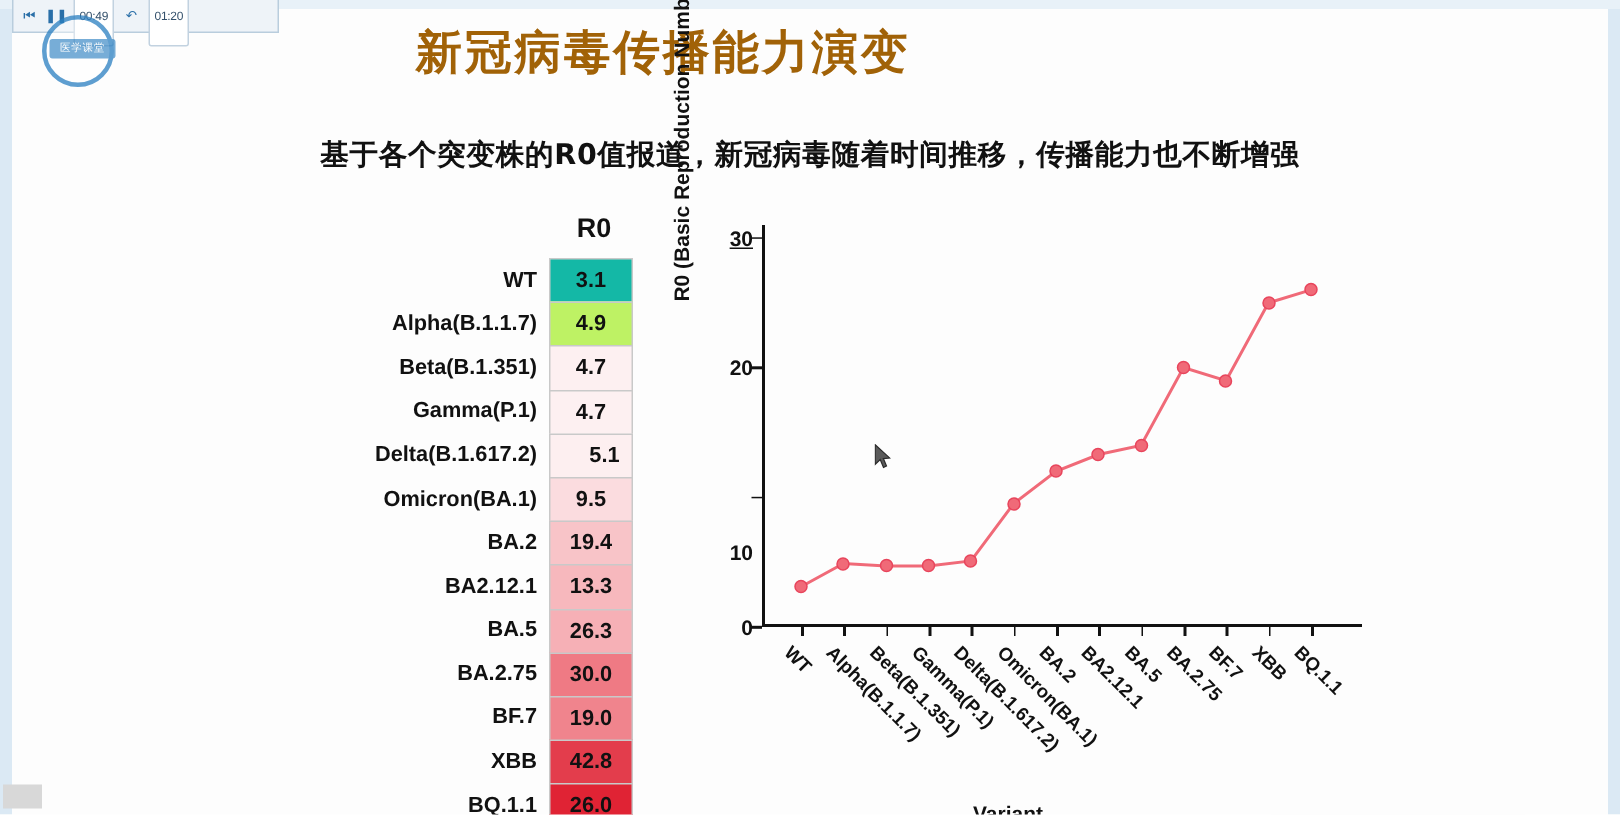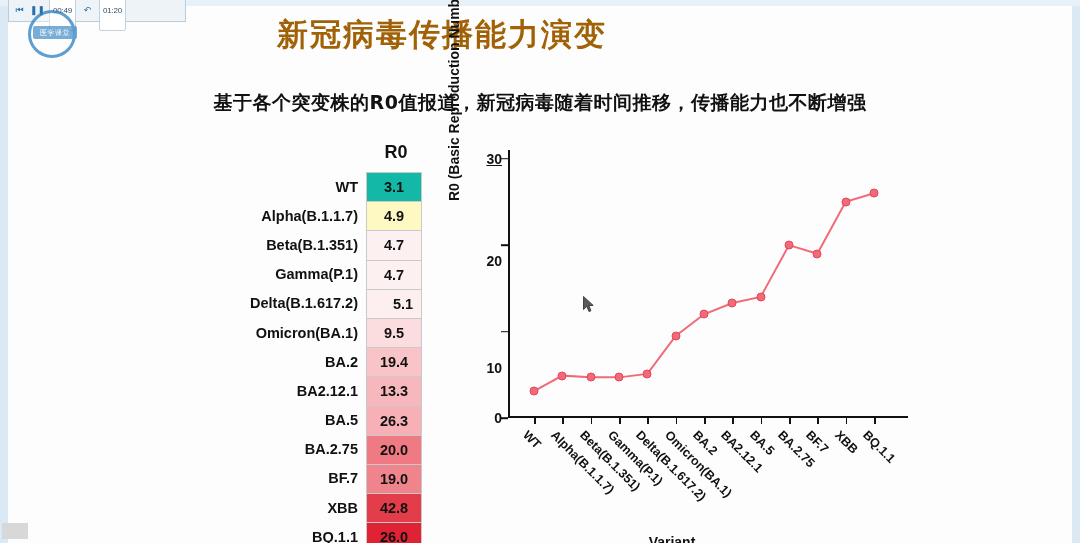--- a/index.html
+++ b/index.html
@@ -308,21 +308,21 @@
 
   <div class="table-wrap">
     <div class="r0-header">R0</div>
     <div id="table-rows" style="position:absolute; left:0; top:30px; width:192px;">
         <div class="trow">
           <div class="tlabel">WT</div>
           <div class="tval" style="background: #14b8a6;">3.1</div>
         </div>
         <div class="trow">
           <div class="tlabel">Alpha(B.1.1.7)</div>
-          <div class="tval" style="background: #fef9c3;">4.9</div>
+          <div class="tval" style="background: #bef264;">4.9</div>
         </div>
         <div class="trow">
           <div class="tlabel">Beta(B.1.351)</div>
           <div class="tval" style="background: rgb(253, 240, 241);">4.7</div>
         </div>
         <div class="trow">
           <div class="tlabel">Gamma(P.1)</div>
           <div class="tval" style="background: rgb(253, 240, 241);">4.7</div>
         </div>
         <div class="trow">
@@ -340,21 +340,21 @@
         <div class="trow">
           <div class="tlabel">BA2.12.1</div>
           <div class="tval" style="background: rgb(247, 184, 189);">13.3</div>
         </div>
         <div class="trow">
           <div class="tlabel">BA.5</div>
           <div class="tval" style="background: rgb(246, 176, 182);">26.3</div>
         </div>
         <div class="trow">
           <div class="tlabel">BA.2.75</div>
-          <div class="tval" style="background: rgb(239, 122, 132);">20.0</div>
+          <div class="tval" style="background: rgb(239, 122, 132);">30.0</div>
         </div>
         <div class="trow">
           <div class="tlabel">BF.7</div>
           <div class="tval" style="background: rgb(240, 132, 141);">19.0</div>
         </div>
         <div class="trow">
           <div class="tlabel">XBB</div>
           <div class="tval" style="background: rgb(227, 61, 76);">42.8</div>
         </div>
         <div class="trow">
@@ -368,21 +368,21 @@
     <div class="y-axis-title">R0 (Basic Reproduction Number)</div>
     <div class="x-axis-title">Variant</div>
     <div class="plot" id="plot">
       <div class="axis-line" style="left:0; top:0; width:1.8px; height:268px;"></div>
       <div class="axis-line" style="left:0; bottom:0; height:1.8px; width:400px;"></div>
     <div class="ytick-mark" style="top: 268px;"></div>
         <div class="ytick-label" style="top: 268px;">0</div>
         <div class="ytick-mark" style="top: 181.548px;"></div>
         <div class="ytick-label" style="top: 181.548px; margin-top: 36px;">10</div>
         <div class="ytick-mark" style="top: 95.0968px;"></div>
-        <div class="ytick-label" style="top: 95.0968px; margin-top: 16px;">20</div>
+        <div class="ytick-label" style="top: 95.0968px;">20</div>
         <div class="ytick-mark" style="top: 8.64516px;"></div>
         <div class="ytick-label" style="top: 8.64516px; text-decoration: underline;">30</div>
         <svg width="400" height="268" style="position: absolute; left: 0px; top: 0px;">
           <polyline fill="none" stroke="#f06a78" stroke-width="2" points="26,241.2 54.33333333333333,225.63870967741934 82.66666666666666,227.36774193548388 111,227.36774193548388 139.33333333333331,223.90967741935484 167.66666666666666,185.8709677419355 196,164.25806451612902 224.33333333333334,153.01935483870966 252.66666666666666,146.96774193548387 281,95.09677419354838 309.3333333333333,103.74193548387098 337.6666666666667,51.87096774193549 366,43.2258064516129"></polyline>
         </svg>
         <div class="pt" style="left: 26px; top: 241.2px;"></div>
         <div class="xtick-mark" style="left: 26px;"></div>
         <div class="xtick-label" style="left: 22px;">WT</div>
         <div class="pt" style="left: 54.3333px; top: 225.639px;"></div>
         <div class="xtick-mark" style="left: 54.3333px;"></div>

